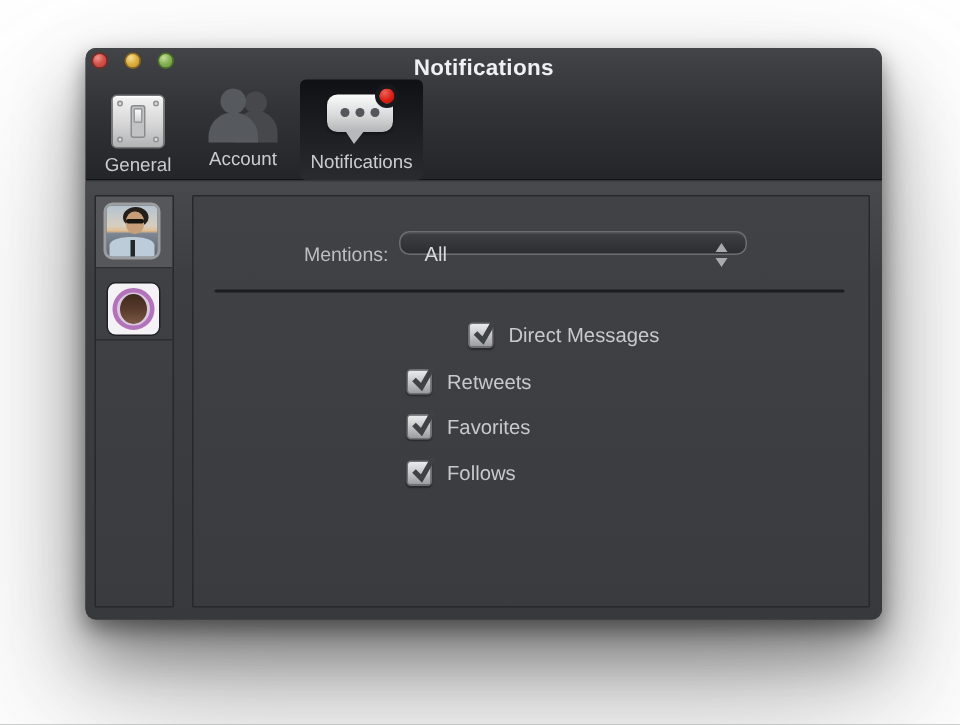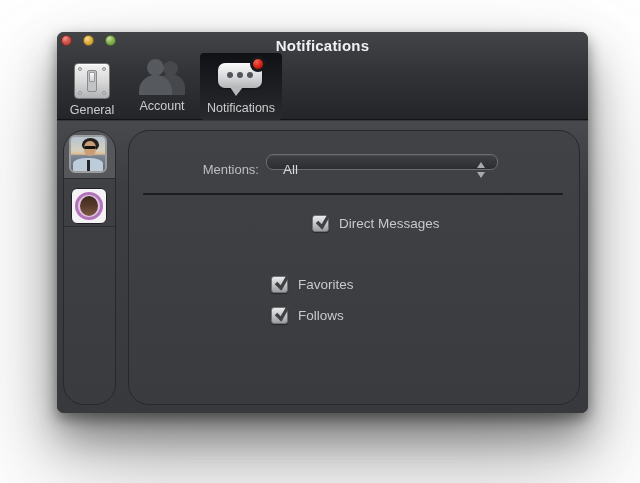--- a/index.html
+++ b/index.html
@@ -92,21 +92,21 @@
   }
 
   
   .content {
     position:absolute; left:0; top:89px; right:0; bottom:0;
     border-radius:0 0 7px 7px;
     background:linear-gradient(180deg,#47494d 0%,#3c3e41 22%,#37393c 100%);
   }
   .panel {
     position:absolute; background:linear-gradient(180deg,#404245 0%,#393b3e 100%);
-    border:1px solid #26282b; border-radius:21px;
+    border:1px solid #26282b; border-radius:1px;
   }
   .sidebar-panel { left:6px; top:9px; width:53px; height:275px; overflow:hidden; }
   .main-panel { left:71px; top:9px; width:452px; height:275px; }
 
   .account-row { position:relative; height:48px; border-bottom:1px solid #2b2d30; }
   .account-row.selected { background:#55575a; }
 
   .avatar { position:absolute; overflow:hidden; }
   .avatar1 { left:5px; top:4px; width:38px; height:38px; border-radius:6px;
     border:2px solid #9b9d9f;
@@ -243,20 +243,28 @@
 
       <div class="check-row row-0">
         <div class="checkbox">
           <svg class="checkmark" width="19" height="21" viewBox="0 0 19 21">
             <path d="M3 12 L8 17 L16 3" fill="none" stroke="#3f4245" stroke-width="3.4"></path>
           </svg>
         </div>
         <div class="check-label">Direct Messages</div>
       </div>
 
+      <div class="check-row row-1">
+        <div class="checkbox">
+          <svg class="checkmark" width="19" height="21" viewBox="0 0 19 21">
+            <path d="M3 12 L8 17 L16 3" fill="none" stroke="#3f4245" stroke-width="3.4"></path>
+          </svg>
+        </div>
+        <div class="check-label">Retweets</div>
+      </div>
 
       <div class="check-row row-2">
         <div class="checkbox">
           <svg class="checkmark" width="19" height="21" viewBox="0 0 19 21">
             <path d="M3 12 L8 17 L16 3" fill="none" stroke="#3f4245" stroke-width="3.4"></path>
           </svg>
         </div>
         <div class="check-label">Favorites</div>
       </div>
 

